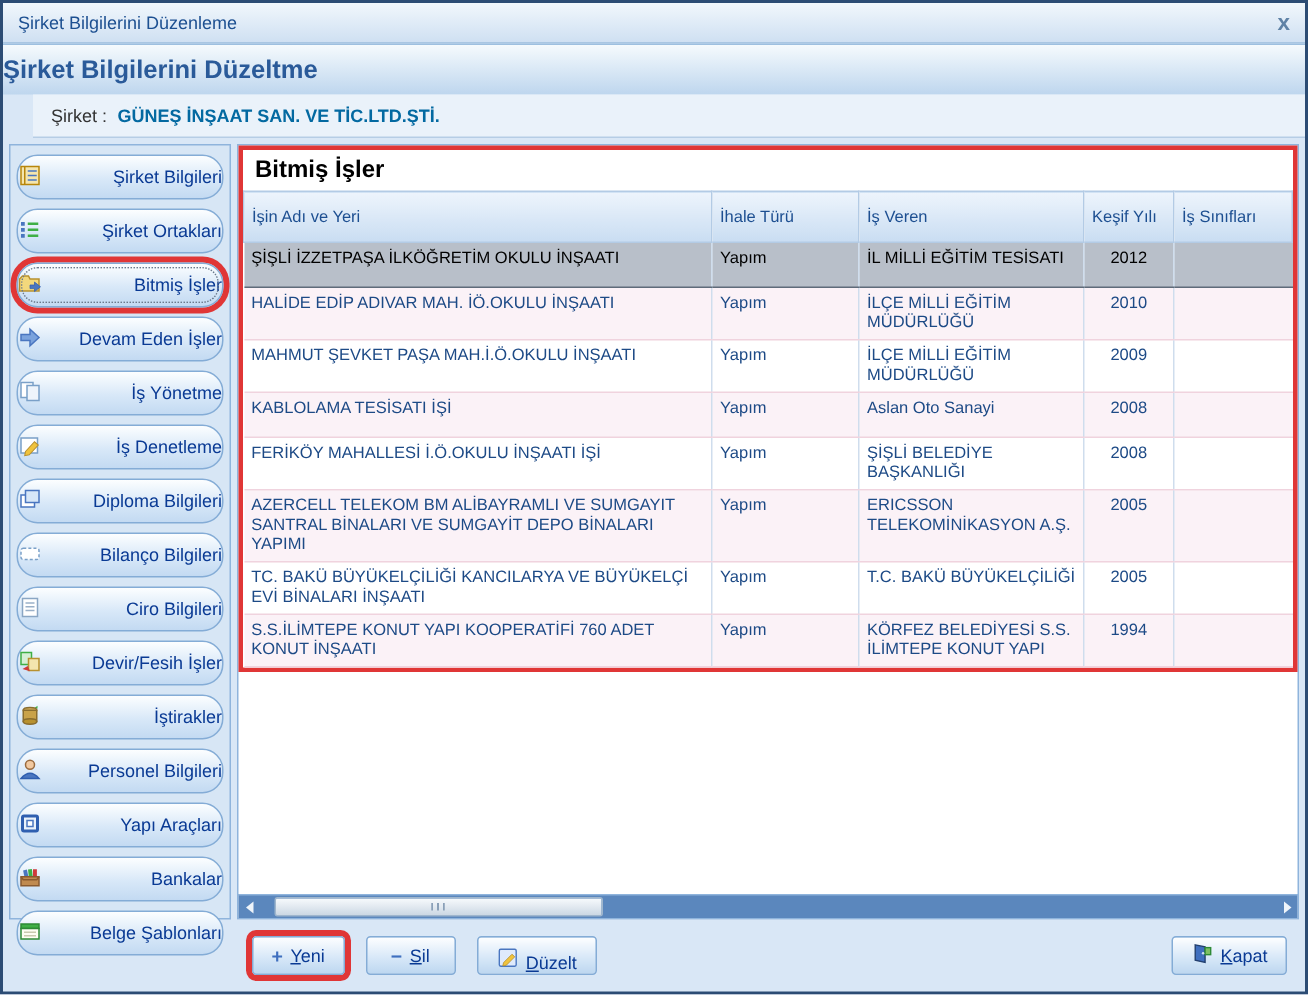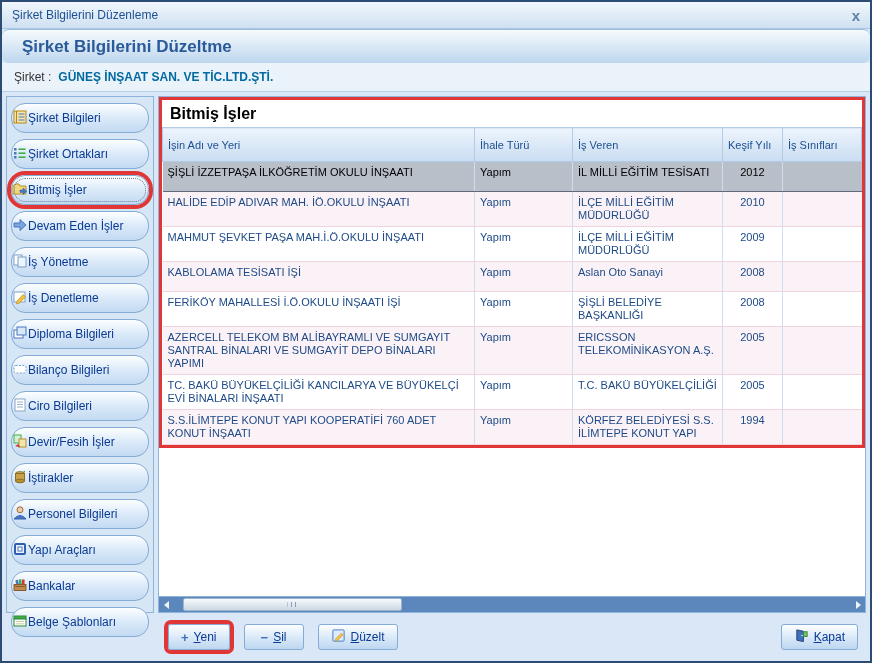--- a/index.html
+++ b/index.html
@@ -5,33 +5,33 @@
   html,body{margin:0;padding:0;background:#eef2f7;font-family:"Liberation Sans",sans-serif;}
   .window{width:872px;height:663px;box-sizing:border-box;border:2px solid #2c4c74;background:#d9e7f6;
           display:flex;flex-direction:column;overflow:hidden;}
   
   .titlebar{height:26px;min-height:26px;background:linear-gradient(#f1f7fc,#cfe0f2);
             display:flex;align-items:center;padding:0 10px;border-bottom:1px solid #a9c6e2;}
   .titlebar .wtitle{color:#1d5091;font-size:12px;}
   .closex{margin-left:auto;color:#5f82a6;font-weight:bold;font-size:15px;line-height:1;cursor:default;}
   
   .headerband{height:33px;min-height:33px;background:linear-gradient(#f5fafd,#bed6ee);
-              border-top:1px solid #9dbfdf;display:flex;align-items:center;padding:0 20px;border-radius:7px;}
+              border-top:1px solid #9dbfdf;display:flex;align-items:center;padding:0 0;}
   .headerband .htitle{color:#2a5a99;font-weight:bold;font-size:17px;}
   
   .companyrow{height:28px;min-height:28px;background:#eaf2fa;border-bottom:1px solid #b6cde5;
-              display:flex;align-items:center;padding:0 12px;font-size:12px;color:#333;gap:7px;}
+              display:flex;align-items:center;padding:0 12px;font-size:12px;color:#333;gap:7px;margin-left:20px;}
   .companyname{font-weight:bold;color:#0369a1;}
   
   .body{flex:1;display:flex;padding:4px;gap:4px;min-height:0;}
   .sidebar{width:148px;min-width:148px;background:#d7e6f5;border:1px solid #8fb4dc;
            padding:6px 4px;display:flex;flex-direction:column;gap:6px;box-sizing:border-box;}
   .sbtn{height:28px;min-height:28px;border:1px solid #84acd6;border-radius:14px;
         background:linear-gradient(#fcfeff,#d8e8f8 55%,#c3daf2);display:flex;align-items:center;
-        justify-content:flex-start;font-size:12px;color:#0a3a94;cursor:default;}
+        justify-content:space-between;font-size:12px;color:#0a3a94;cursor:default;}
   .sbtn svg{flex:none;}
   .sbtn.active{box-shadow:0 0 0 4px #e03636;outline:1px dotted #6b7a8c;outline-offset:-4px;}
   
   .main{flex:1;background:#ffffff;border:1px solid #8fb4dc;position:relative;display:flex;
         flex-direction:column;min-width:0;box-sizing:border-box;}
   .tableregion{border:3px solid #e03636;}
   .paneltitle{font-size:16px;font-weight:bold;color:#000;padding:5px 8px 4px;background:#fff;}
   table{width:100%;border-collapse:collapse;table-layout:fixed;font-size:11px;}
   thead th{background:linear-gradient(#edf4fc,#c9ddf2);color:#1d4f91;font-weight:normal;
            text-align:left;padding:9px 5px;border:1px solid #b3cbe5;height:15px;
@@ -60,21 +60,21 @@
   
   .footer{height:40px;min-height:40px;display:flex;align-items:center;padding:0 12px 4px 0;}
   .fbtn{height:26px;border:1px solid #84acd6;border-radius:3px;
         background:linear-gradient(#fdfeff,#d8e8f8 55%,#bdd7f0);color:#0a3a94;font-size:12px;
         display:inline-flex;align-items:center;justify-content:center;gap:5px;padding:0 12px;
         min-width:60px;box-sizing:border-box;cursor:default;}
   .fbtn .glyph{color:#3f6fbf;font-weight:bold;font-size:13px;}
   .accel{text-decoration:underline;}
   #btn-yeni{margin-left:166px;box-shadow:0 0 0 4px #e03636;}
   #btn-sil{margin-left:14px;}
-  #btn-duzelt{margin-left:14px;}
+  #btn-duzelt{margin-left:14px;align-items:flex-end;}
   #btn-kapat{margin-left:auto;}
 </style>
 </head>
 <body>
 
 <div class="window">
 
   <div class="titlebar">
     <span class="wtitle">Şirket Bilgilerini Düzenleme</span>
     <span class="closex">x</span>

